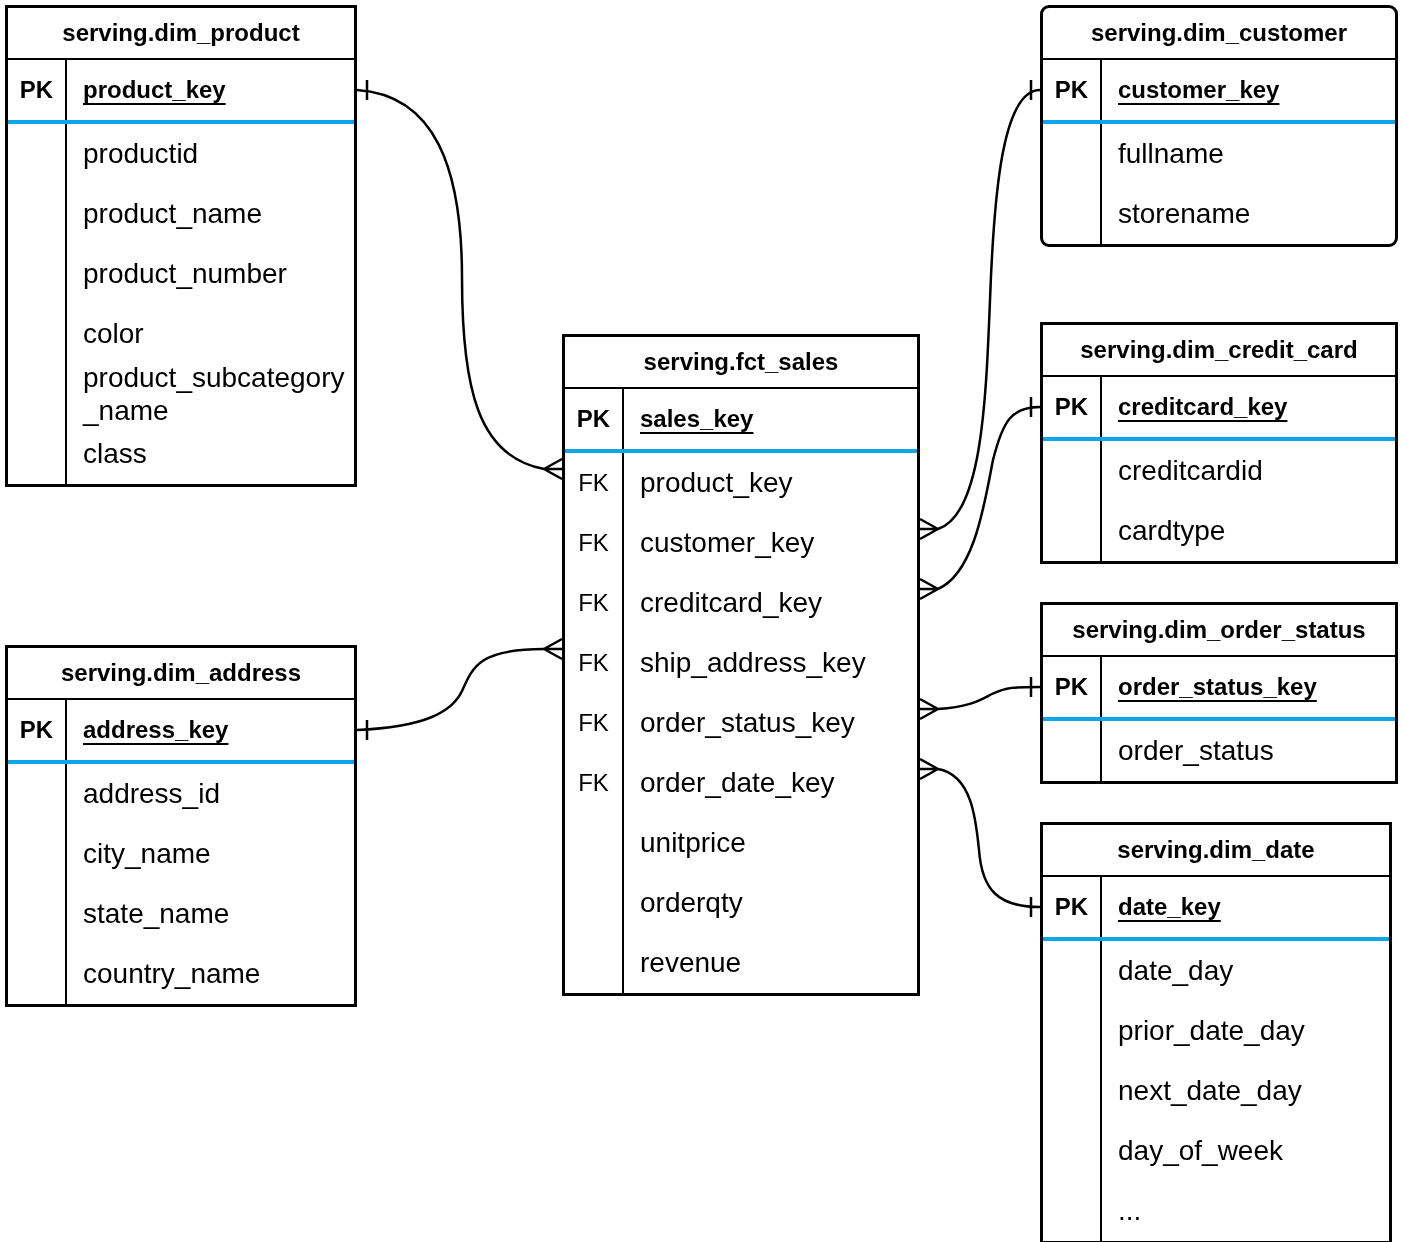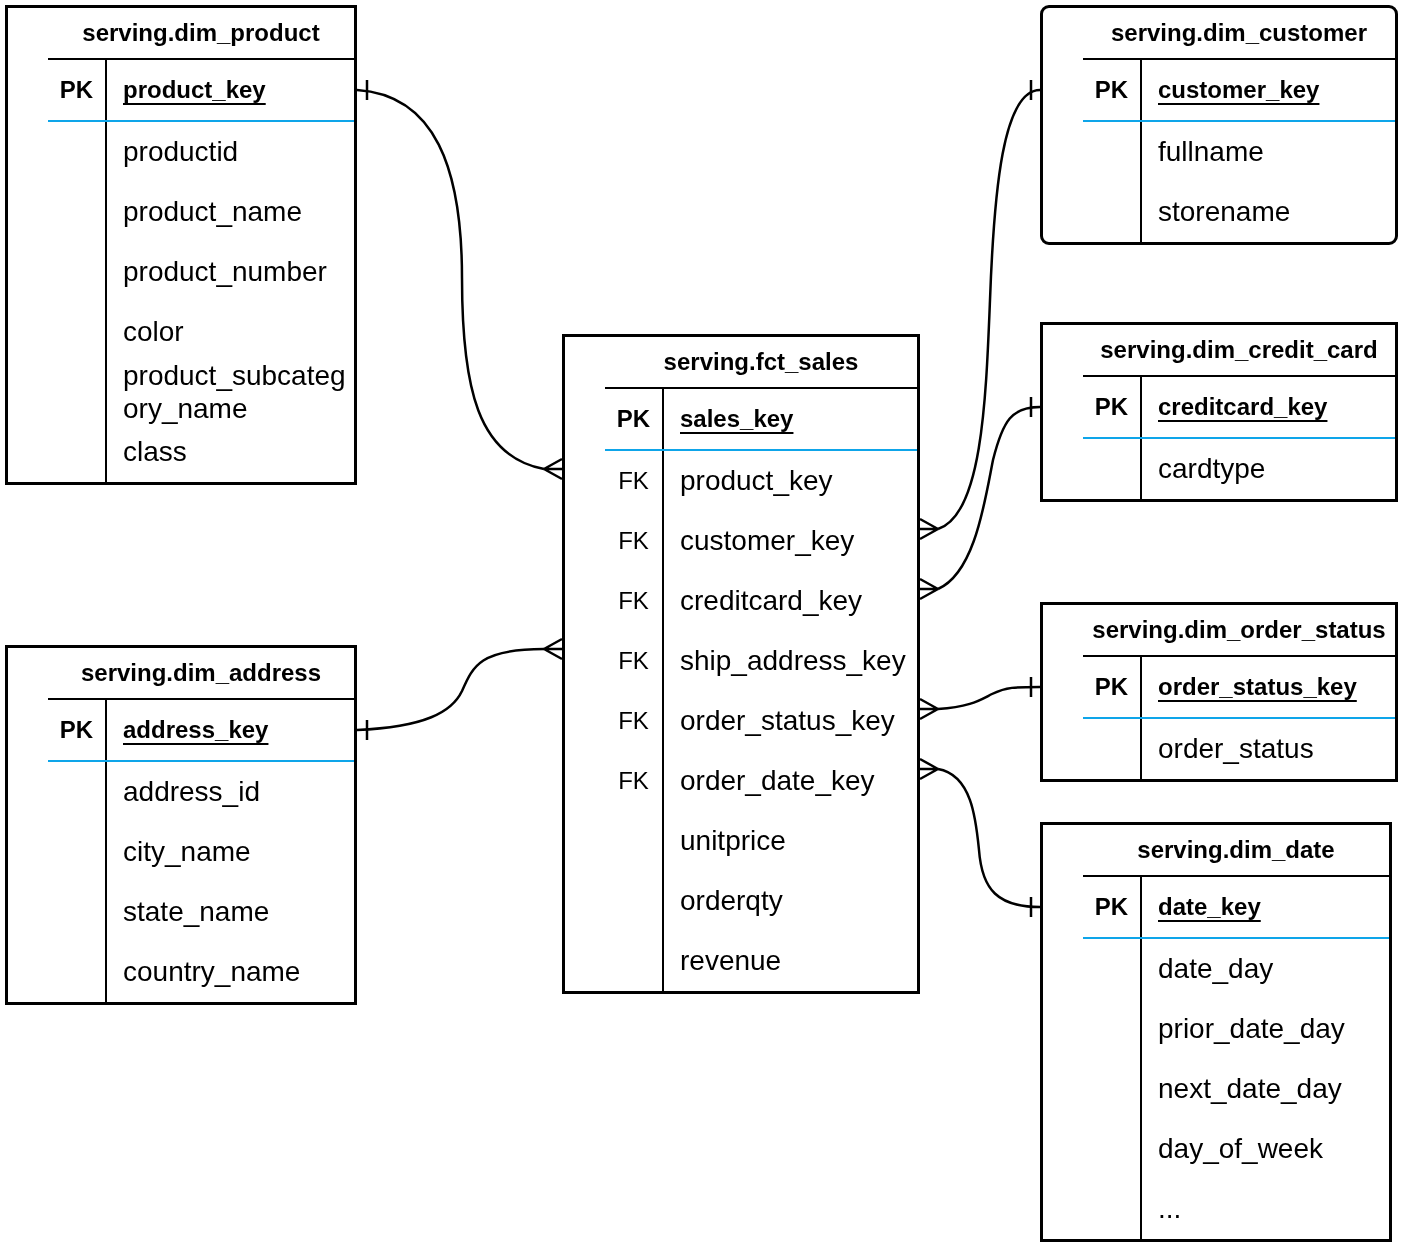--- a/index.html
+++ b/index.html
@@ -20,38 +20,37 @@
     position: absolute;
     left: 0;
     top: 0;
     pointer-events: none;
   }
   .entity {
     position: absolute;
     background: #ffffff;
     border: 3px solid #000000;
     box-sizing: border-box;
-    padding-left: 40px;
   }
   .t-title {
     height: 50px;
     line-height: 50px;
     text-align: center;
     font-weight: bold;
     font-size: 24px;
     border-bottom: 2px solid #000000;
     white-space: nowrap;
   }
   .t-row {
     display: flex;
     align-items: center;
     height: 60px;
   }
   .t-row.pk-row {
-    border-bottom: 2px solid #0ea5e9;
+    border-bottom: 4px solid #0ea5e9;
   }
   .key-cell {
     flex: 0 0 57px;
     width: 57px;
     align-self: stretch;
     display: flex;
     align-items: center;
     justify-content: center;
     border-right: 2px solid #000000;
     font-size: 24px;
@@ -211,20 +210,24 @@
   </div>
 
   <div class="entity" style="left:1040px; top:322px; width:358px;">
     <div class="t-title">serving.dim_credit_card</div>
     <div class="t-row pk-row">
       <div class="key-cell">PK</div>
       <div class="field-cell">creditcard_key</div>
     </div>
     <div class="t-row">
         <div class="key-cell"></div>
+        <div class="field-cell">creditcardid</div>
+      </div>
+    <div class="t-row">
+        <div class="key-cell"></div>
         <div class="field-cell">cardtype</div>
       </div>
   </div>
 
   <div class="entity" style="left:1040px; top:602px; width:358px;">
     <div class="t-title">serving.dim_order_status</div>
     <div class="t-row pk-row">
       <div class="key-cell">PK</div>
       <div class="field-cell">order_status_key</div>
     </div>

